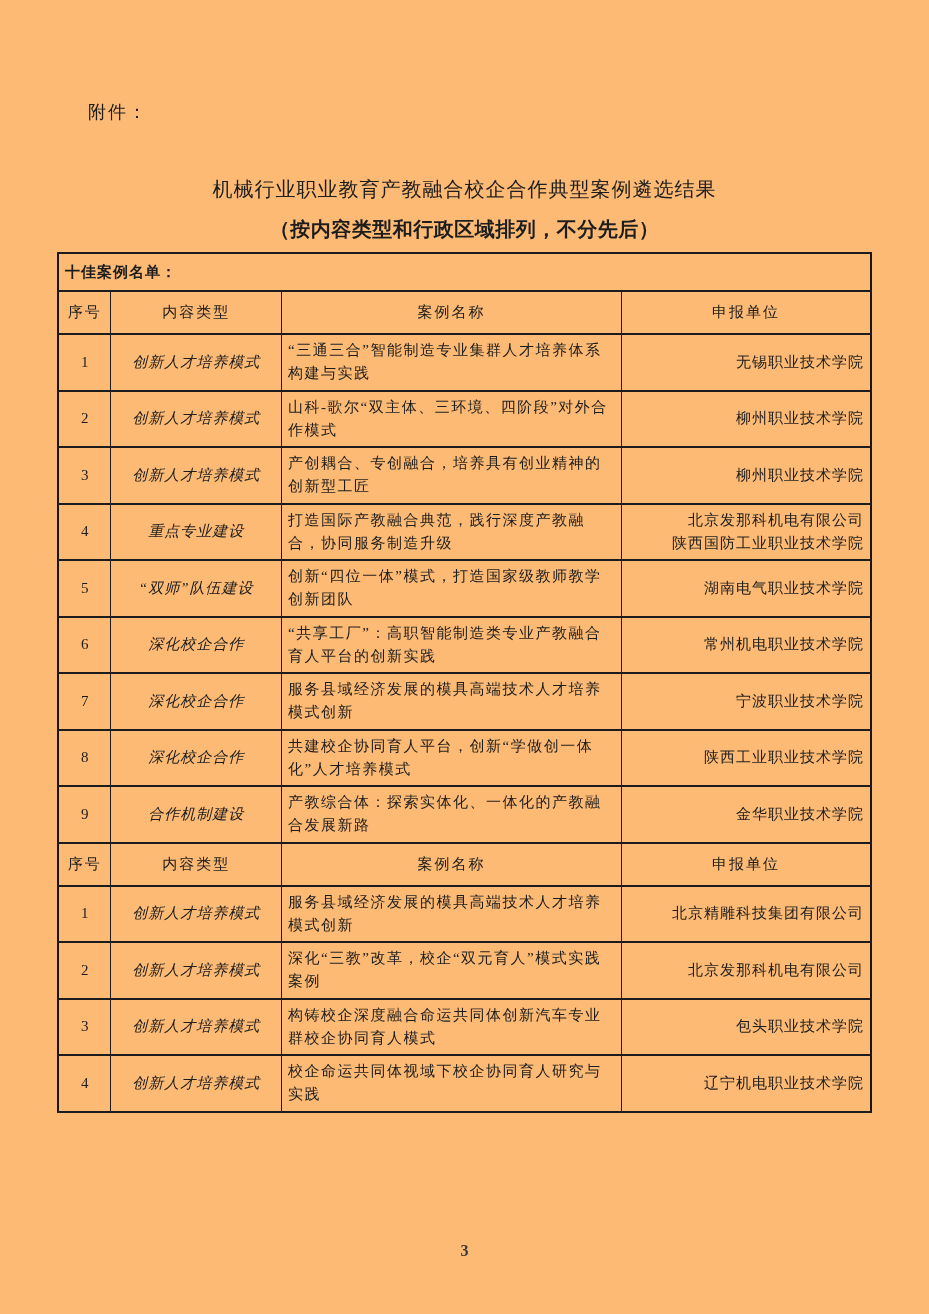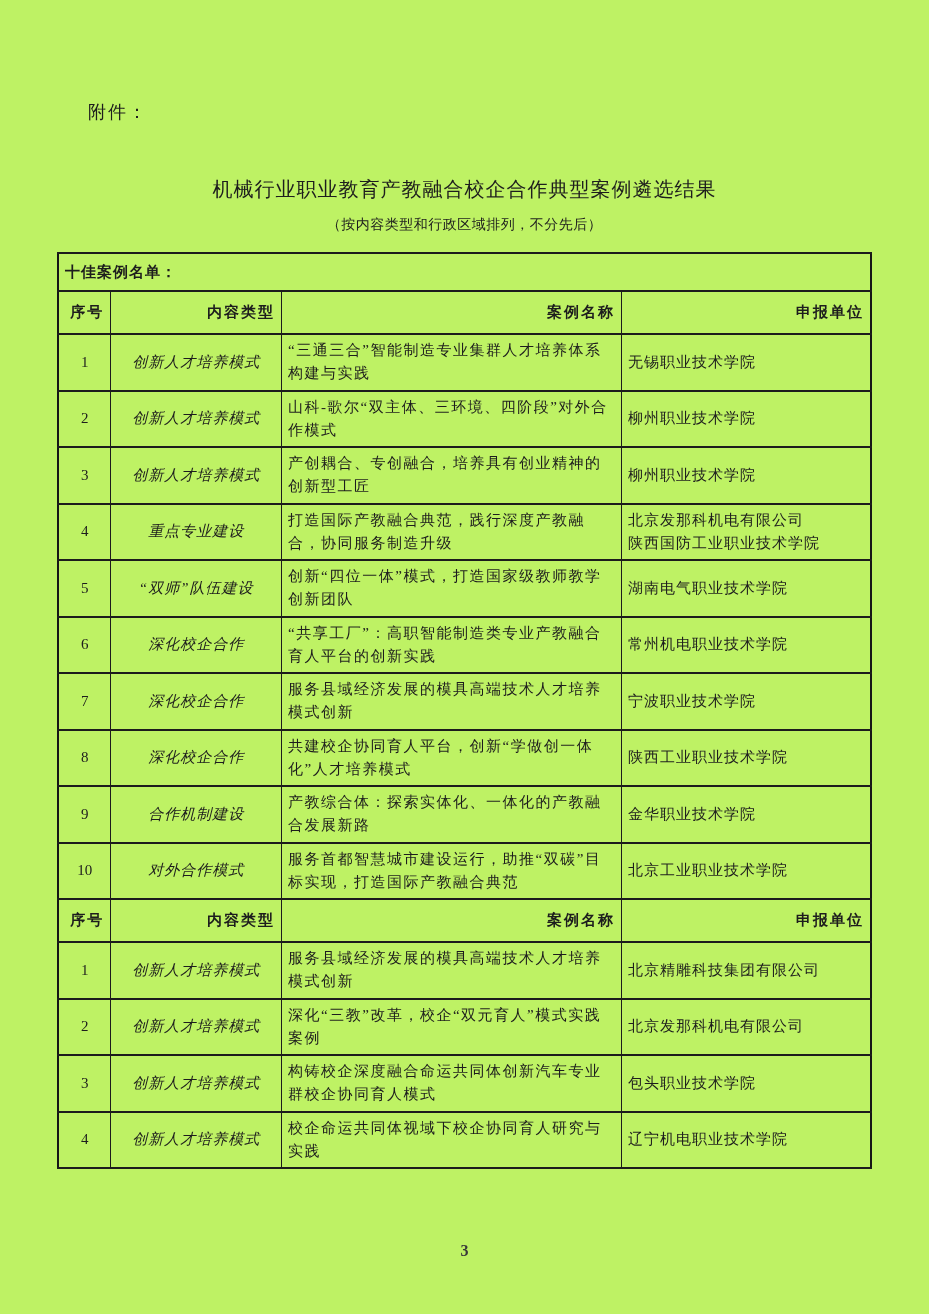--- a/index.html
+++ b/index.html
@@ -4,21 +4,21 @@
 <style>
   html, body {
     margin: 0;
     padding: 0;
     background: #ffffff;
   }
   .page {
     position: relative;
     width: 929px;
     height: 1314px;
-    background: #bef264;
+    background: #fdba74;
     font-family: "Liberation Serif", serif;
     color: #1d1d1d;
     overflow: hidden;
   }
   .attachment {
     position: absolute;
     left: 88px;
     top: 100px;
     font-size: 18px;
     letter-spacing: 2px;
@@ -33,22 +33,22 @@
     font-weight: normal;
     letter-spacing: 1px;
     font-family: "Liberation Sans", sans-serif;
   }
   .doc-subtitle {
     position: absolute;
     left: 0;
     right: 0;
     top: 216px;
     text-align: center;
-    font-size: 14px;
-    font-weight: normal;
+    font-size: 20px;
+    font-weight: bold;
     letter-spacing: 0.5px;
   }
   table.cases {
     position: absolute;
     left: 57px;
     top: 252px;
     width: 815px;
     border-collapse: collapse;
     table-layout: fixed;
     border: 2.5px solid #161616;
@@ -57,22 +57,22 @@
     border: 1.5px solid #1c1c1c;
     border-top-width: 2.5px;
     border-bottom-width: 2.5px;
     font-size: 15px;
     padding: 4px 6px;
     vertical-align: middle;
     word-break: break-all;
   }
   table.cases th {
     height: 33px;
-    font-weight: bold;
-    text-align: right;
+    font-weight: normal;
+    text-align: center;
     letter-spacing: 2px;
   }
   td.section-label {
     height: 28px;
     font-weight: bold;
     text-align: left;
     padding-left: 10px;
     font-size: 15.5px;
     letter-spacing: 1px;
   }
@@ -87,21 +87,21 @@
     font-style: italic;
   }
   td.cell-case {
     text-align: left;
     line-height: 1.55;
     letter-spacing: 1.5px;
     padding-left: 9px;
     padding-right: 4px;
   }
   td.cell-unit {
-    text-align: left;
+    text-align: right;
     line-height: 1.55;
     letter-spacing: 1px;
     white-space: pre-line;
   }
   .pageno {
     position: absolute;
     left: 0;
     right: 0;
     top: 1242px;
     text-align: center;
@@ -186,26 +186,20 @@
           <td class="cell-type">深化校企合作</td>
           <td class="cell-case">共建校企协同育人平台，创新“学做创一体化”人才培养模式</td>
           <td class="cell-unit">陕西工业职业技术学院</td>
         </tr>
         <tr class="data-row">
           <td class="cell-no">9</td>
           <td class="cell-type">合作机制建设</td>
           <td class="cell-case">产教综合体：探索实体化、一体化的产教融合发展新路</td>
           <td class="cell-unit">金华职业技术学院</td>
         </tr>
-        <tr class="data-row">
-          <td class="cell-no">10</td>
-          <td class="cell-type">对外合作模式</td>
-          <td class="cell-case">服务首都智慧城市建设运行，助推“双碳”目标实现，打造国际产教融合典范</td>
-          <td class="cell-unit">北京工业职业技术学院</td>
-        </tr>
         <tr>
           <th>序号</th>
           <th>内容类型</th>
           <th>案例名称</th>
           <th>申报单位</th>
         </tr>
         <tr class="data-row">
           <td class="cell-no">1</td>
           <td class="cell-type">创新人才培养模式</td>
           <td class="cell-case">服务县域经济发展的模具高端技术人才培养模式创新</td>

